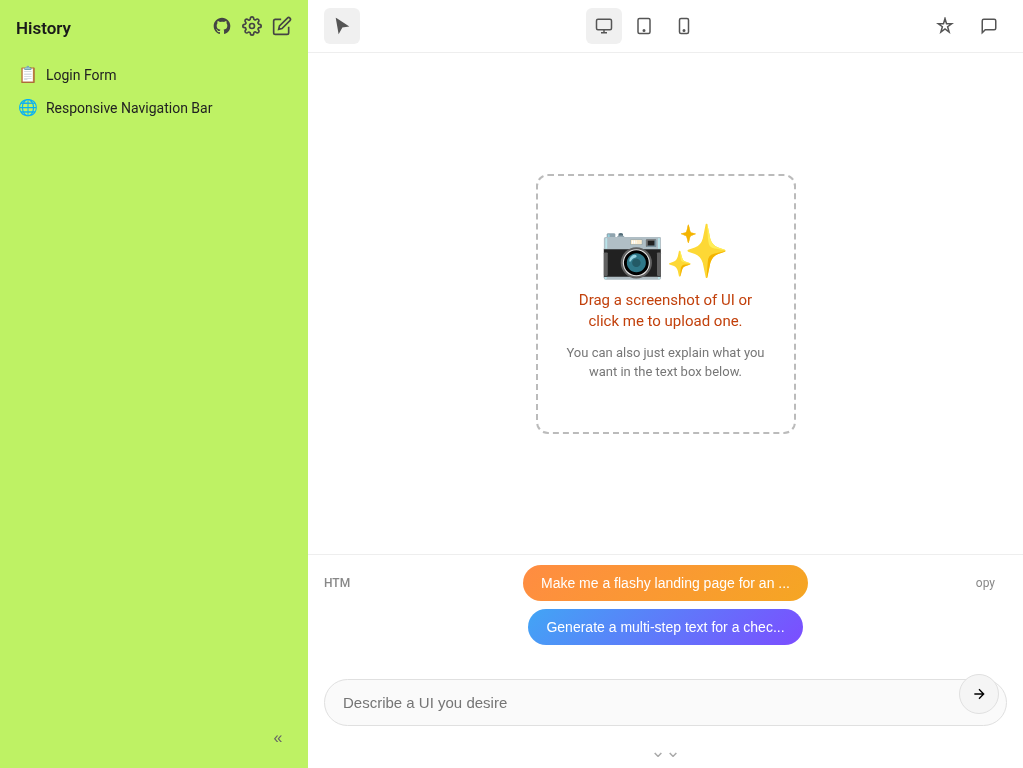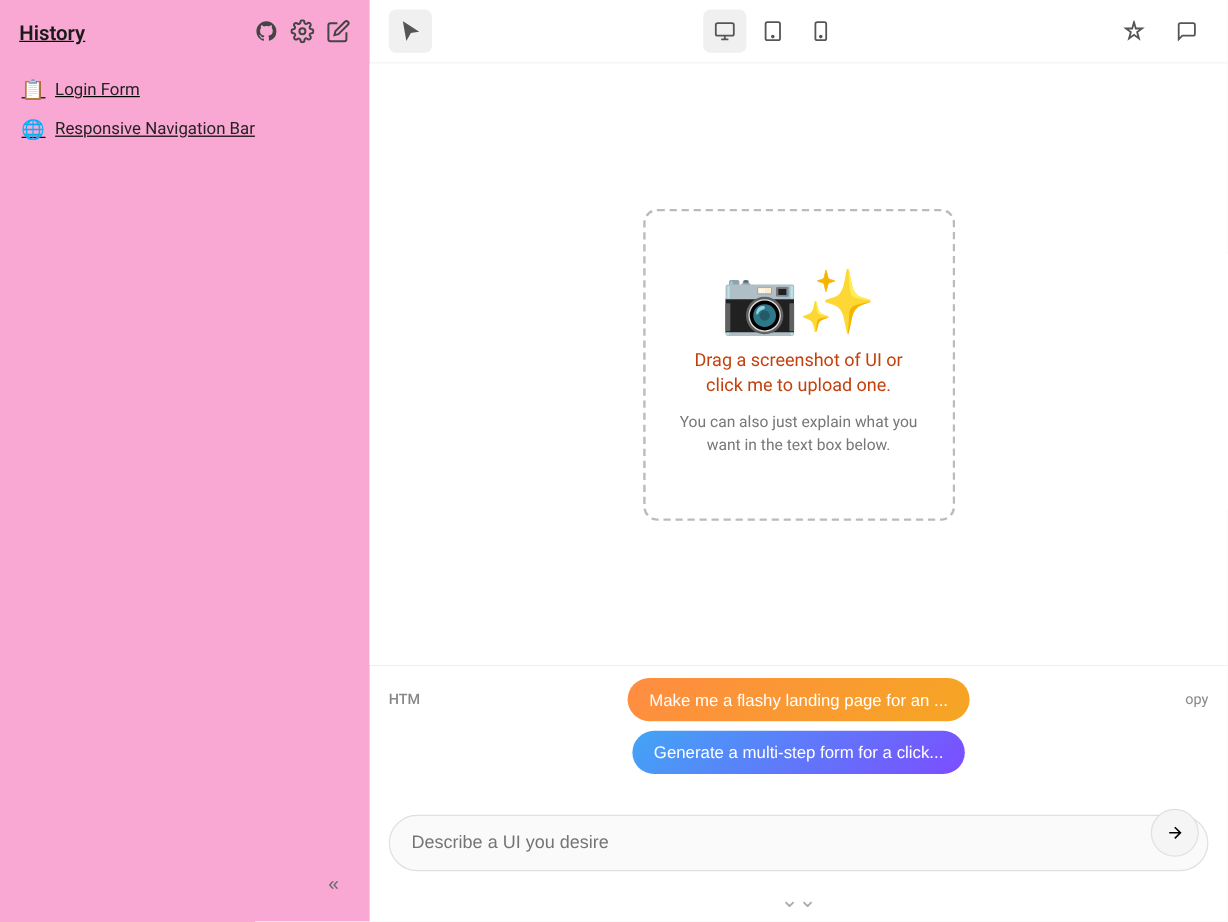--- a/index.html
+++ b/index.html
@@ -14,26 +14,25 @@
       width: 1023px;
       height: 768px;
       overflow: hidden;
       background: #f0f0f0;
     }
 
     
     .sidebar {
       width: 308px;
       min-width: 308px;
-      background: #f9a8d4;
+      background: #bef264;
       display: flex;
       flex-direction: column;
       height: 100%;
       position: relative;
-      text-decoration: underline;
     }
 
     .sidebar-header {
       display: flex;
       align-items: center;
       justify-content: space-between;
       padding: 16px 16px 12px 16px;
     }
 
     .sidebar-title {
@@ -215,21 +214,21 @@
     .html-label {
       position: absolute;
       left: 16px;
       font-size: 12px;
       color: #888;
       font-weight: 500;
     }
 
     .copy-label {
       position: absolute;
-      right: 16px;
+      right: 28px;
       font-size: 12px;
       color: #888;
     }
 
     .suggestion-pill {
       padding: 10px 18px;
       border-radius: 999px;
       font-size: 14px;
       color: #fff;
       cursor: pointer;
@@ -412,21 +411,21 @@
     </div>
   </div>
 
   <div class="bottom-bar">
     <div class="suggestions-row">
       <span class="html-label">HTM</span>
       <button class="suggestion-pill pill-orange">Make me a flashy landing page for an ...</button>
       <span class="copy-label">opy</span>
     </div>
     <div class="suggestions-row2">
-      <button class="suggestion-pill pill-blue">Generate a multi-step form for a click...</button>
+      <button class="suggestion-pill pill-blue">Generate a multi-step text for a chec...</button>
     </div>
     <div class="input-row">
       <div class="input-wrapper">
         <input class="input-field" type="text" placeholder="Describe a UI you desire" style="">
         <button class="send-btn">
           <svg viewBox="0 0 24 24" width="16" height="16" fill="none" stroke="currentColor" stroke-width="2">
             <path d="M5 12h14M12 5l7 7-7 7"></path>
           </svg>
         </button>
       </div>

